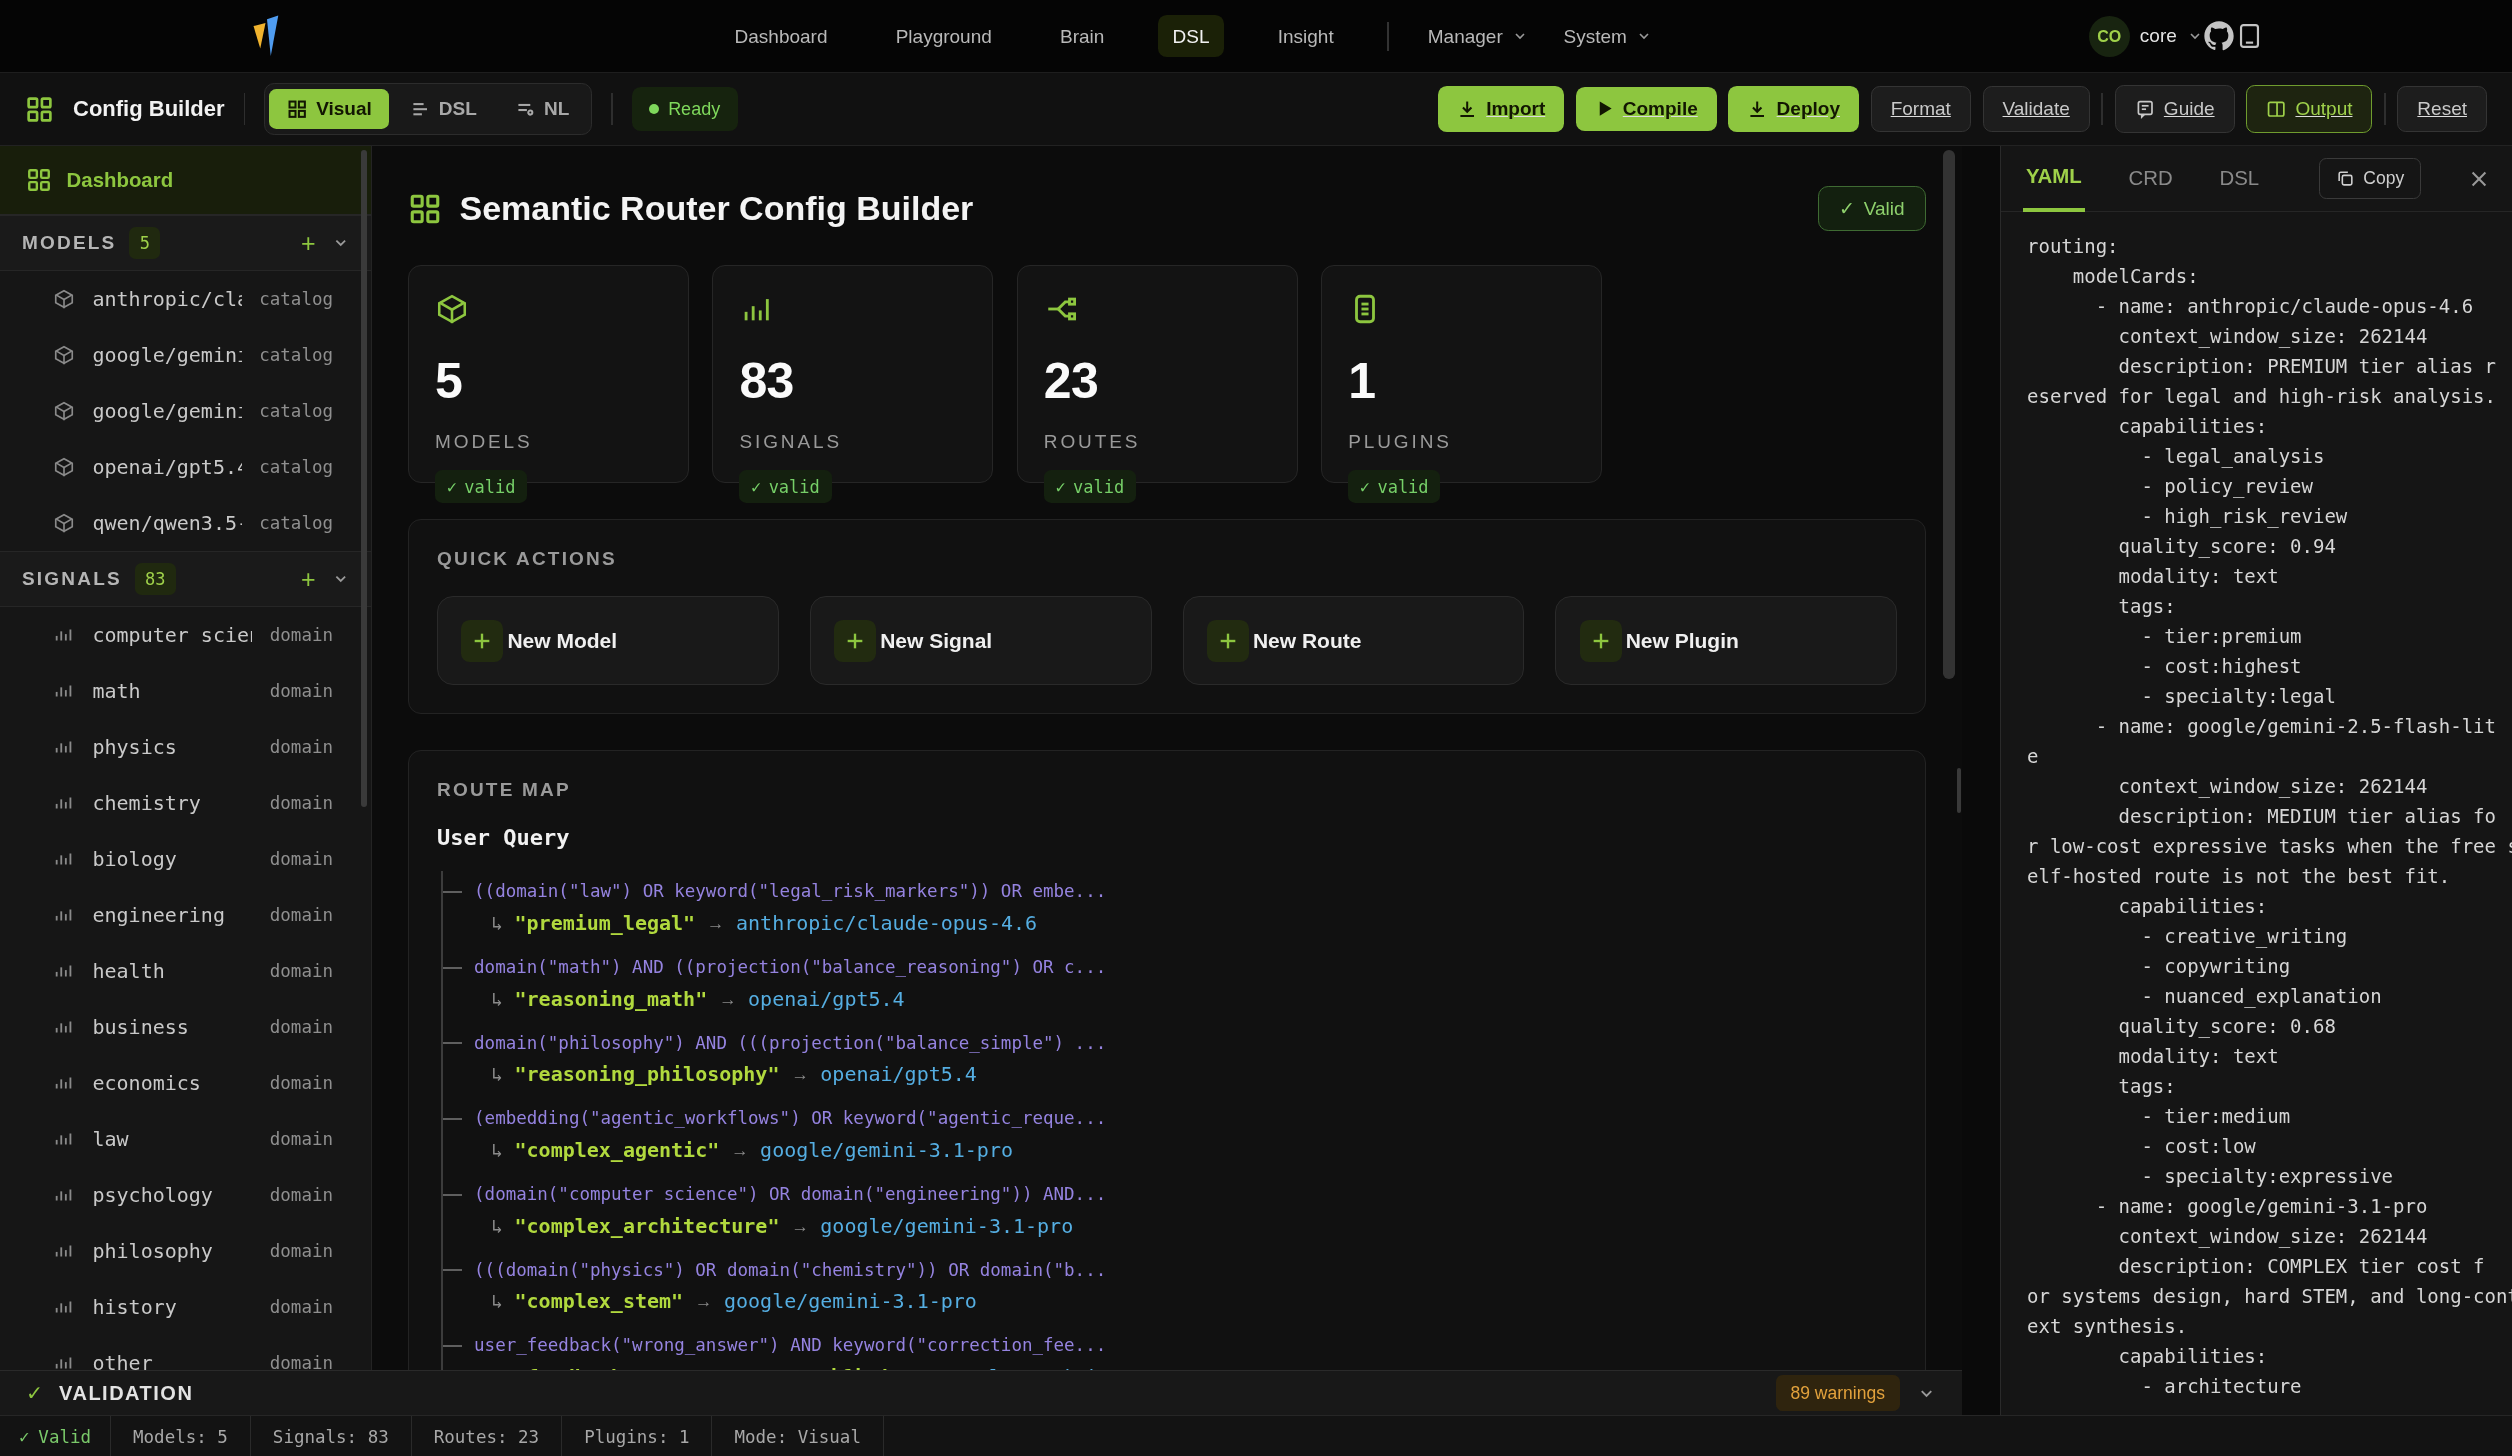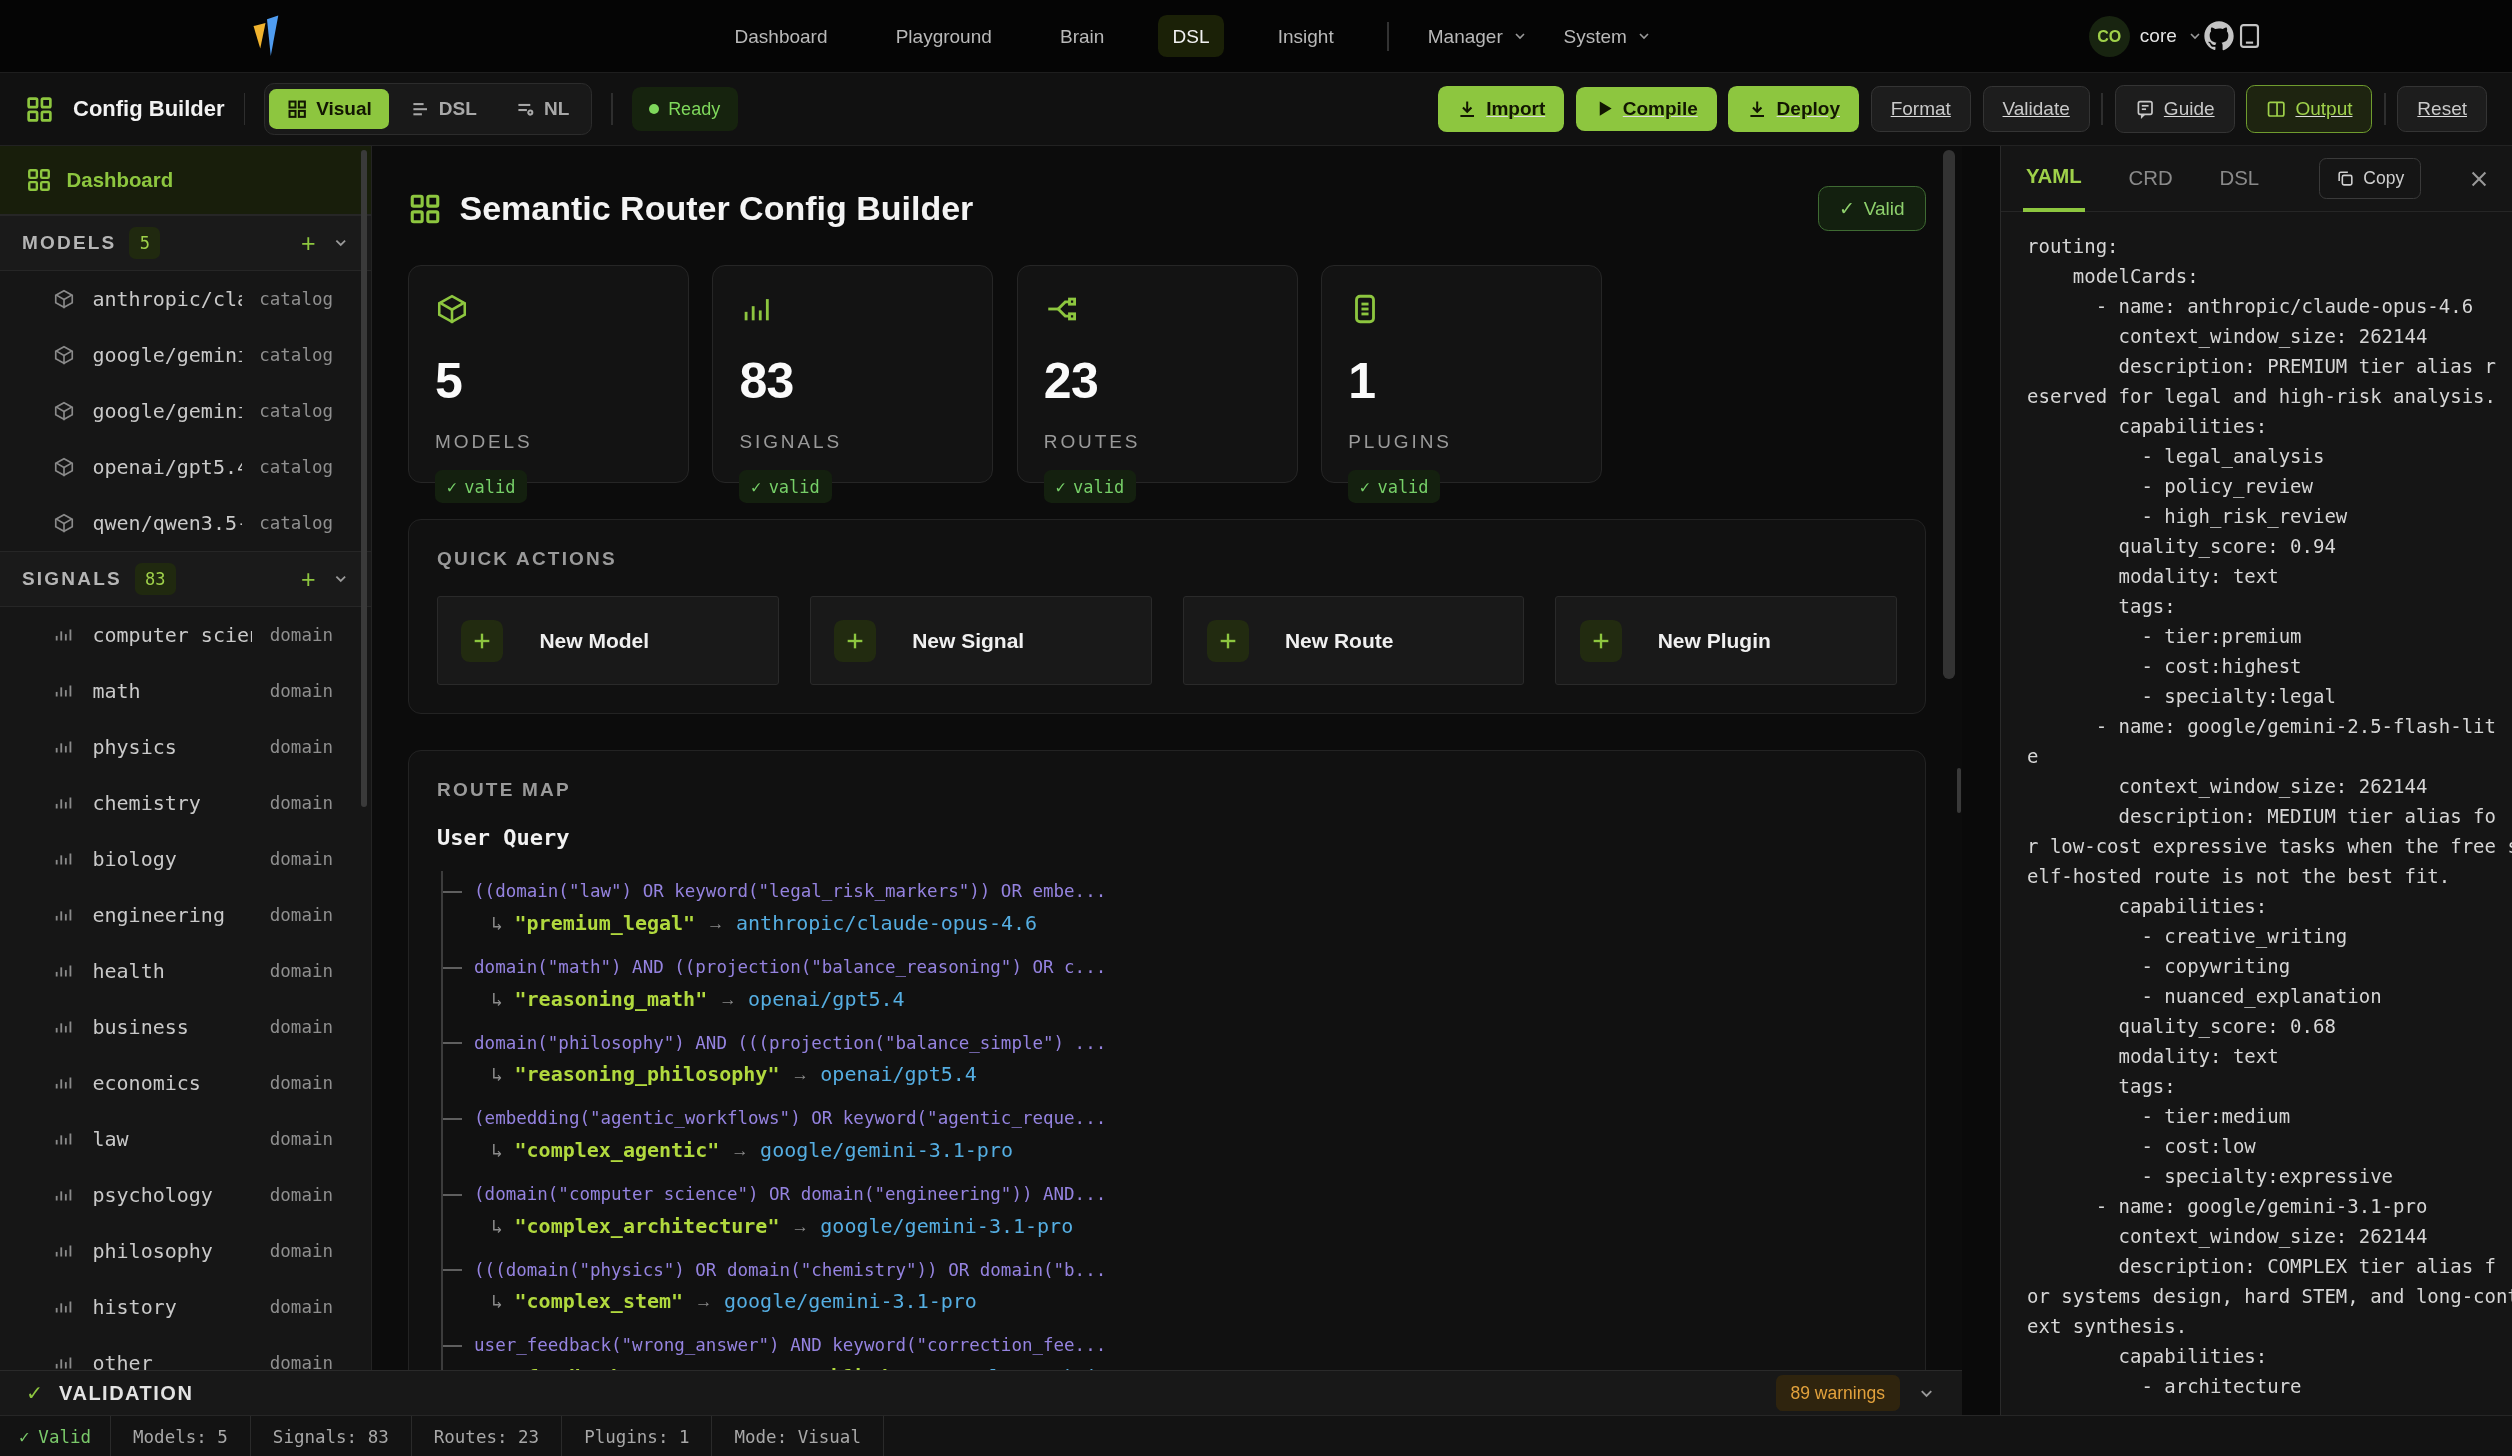--- a/index.html
+++ b/index.html
@@ -70,21 +70,21 @@
   .valid-pill{margin-left:auto;border:1.5px solid #3f6b33;background:#13200f;color:#8ed06c;border-radius:10.2px;font-size:19px;display:flex;align-items:center;gap:8.8px;padding:10.2px 20.4px;}
   .stats{display:grid;grid-template-columns:repeat(4,281px);gap:23.4px;}
   .stat-card{height:218px;background:#131313;border:0.7px solid #262626;border-radius:13px;padding:26px;position:relative;}
   .stat-ic{color:var(--accent);}
   .stat-num{color:#fafafa;font-size:50px;font-weight:bold;margin-top:26px;letter-spacing:-0.7px;}
   .stat-label{color:#9a9a9a;font-size:19px;letter-spacing:2.9px;margin-top:20.4px;}
   .mini-valid{display:inline-flex;align-items:center;gap:7.3px;background:#14200f;color:#76cf68;border-radius:7.3px;font-size:17px;padding:6.6px 11.7px;margin-top:17.5px;font-family:"DejaVu Sans Mono",monospace;}
   .panel{background:#111;border:0.7px solid #232323;border-radius:13px;margin-top:36px;padding:28px;}
   .panel-title{color:#9a9a9a;font-size:19px;font-weight:bold;letter-spacing:2.2px;}
   .qa-grid{display:grid;grid-template-columns:repeat(4,1fr);gap:31px;margin-top:26px;}
-  .qa-btn{height:89px;background:#191919;border:0.7px solid #2a2a2a;border-radius:3px;display:flex;align-items:center;gap:36px;padding-left:23.4px;cursor:pointer;}
+  .qa-btn{height:89px;background:#191919;border:0.7px solid #2a2a2a;border-radius:16px;display:flex;align-items:center;gap:4px;padding-left:23.4px;cursor:pointer;}
   .plus-box{width:42px;height:42px;border-radius:8.8px;background:#222b10;display:flex;align-items:center;justify-content:center;color:var(--accent);flex:0 0 auto;}
   .qa-label{color:#f0f0f0;font-size:21px;font-weight:600;}
   .rm-root{margin-top:26px;color:#f2f2f2;font:bold 22px/1 "DejaVu Sans Mono",monospace;}
   .rm-tree{margin-top:22px;margin-left:4.4px;border-left:2.2px solid #3c3c3c;padding-top:8.8px;}
   .route{margin-bottom:20px;}
   .r-cond{display:flex;align-items:center;line-height:23.4px;}
   .tick{width:19px;border-top:2.2px solid #5f5f5f;margin-right:11.7px;flex:0 0 auto;}
   .cond-text{color:var(--purple);font:17.5px/23.4px "DejaVu Sans Mono",monospace;white-space:nowrap;}
   .r-dest{display:flex;align-items:center;padding-left:48px;margin-top:7.3px;line-height:25px;}
   .hook{color:#8a8a8a;font:19px/1 "DejaVu Sans Mono",monospace;margin-right:11.7px;}
@@ -806,21 +806,21 @@
           <div class="code-line">          - copywriting</div>
           <div class="code-line">          - nuanced_explanation</div>
           <div class="code-line">        quality_score: 0.68</div>
           <div class="code-line">        modality: text</div>
           <div class="code-line">        tags:</div>
           <div class="code-line">          - tier:medium</div>
           <div class="code-line">          - cost:low</div>
           <div class="code-line">          - specialty:expressive</div>
           <div class="code-line">      - name: google/gemini-3.1-pro</div>
           <div class="code-line">        context_window_size: 262144</div>
-          <div class="code-line">        description: COMPLEX tier alias f</div>
+          <div class="code-line">        description: COMPLEX tier cost f</div>
           <div class="code-line">or systems design, hard STEM, and long-cont</div>
           <div class="code-line">ext synthesis.</div>
           <div class="code-line">        capabilities:</div>
           <div class="code-line">          - architecture</div>
         </div>
     </aside>
   </div>
 
   <footer class="statusbar">
     <span class="sb-valid">

